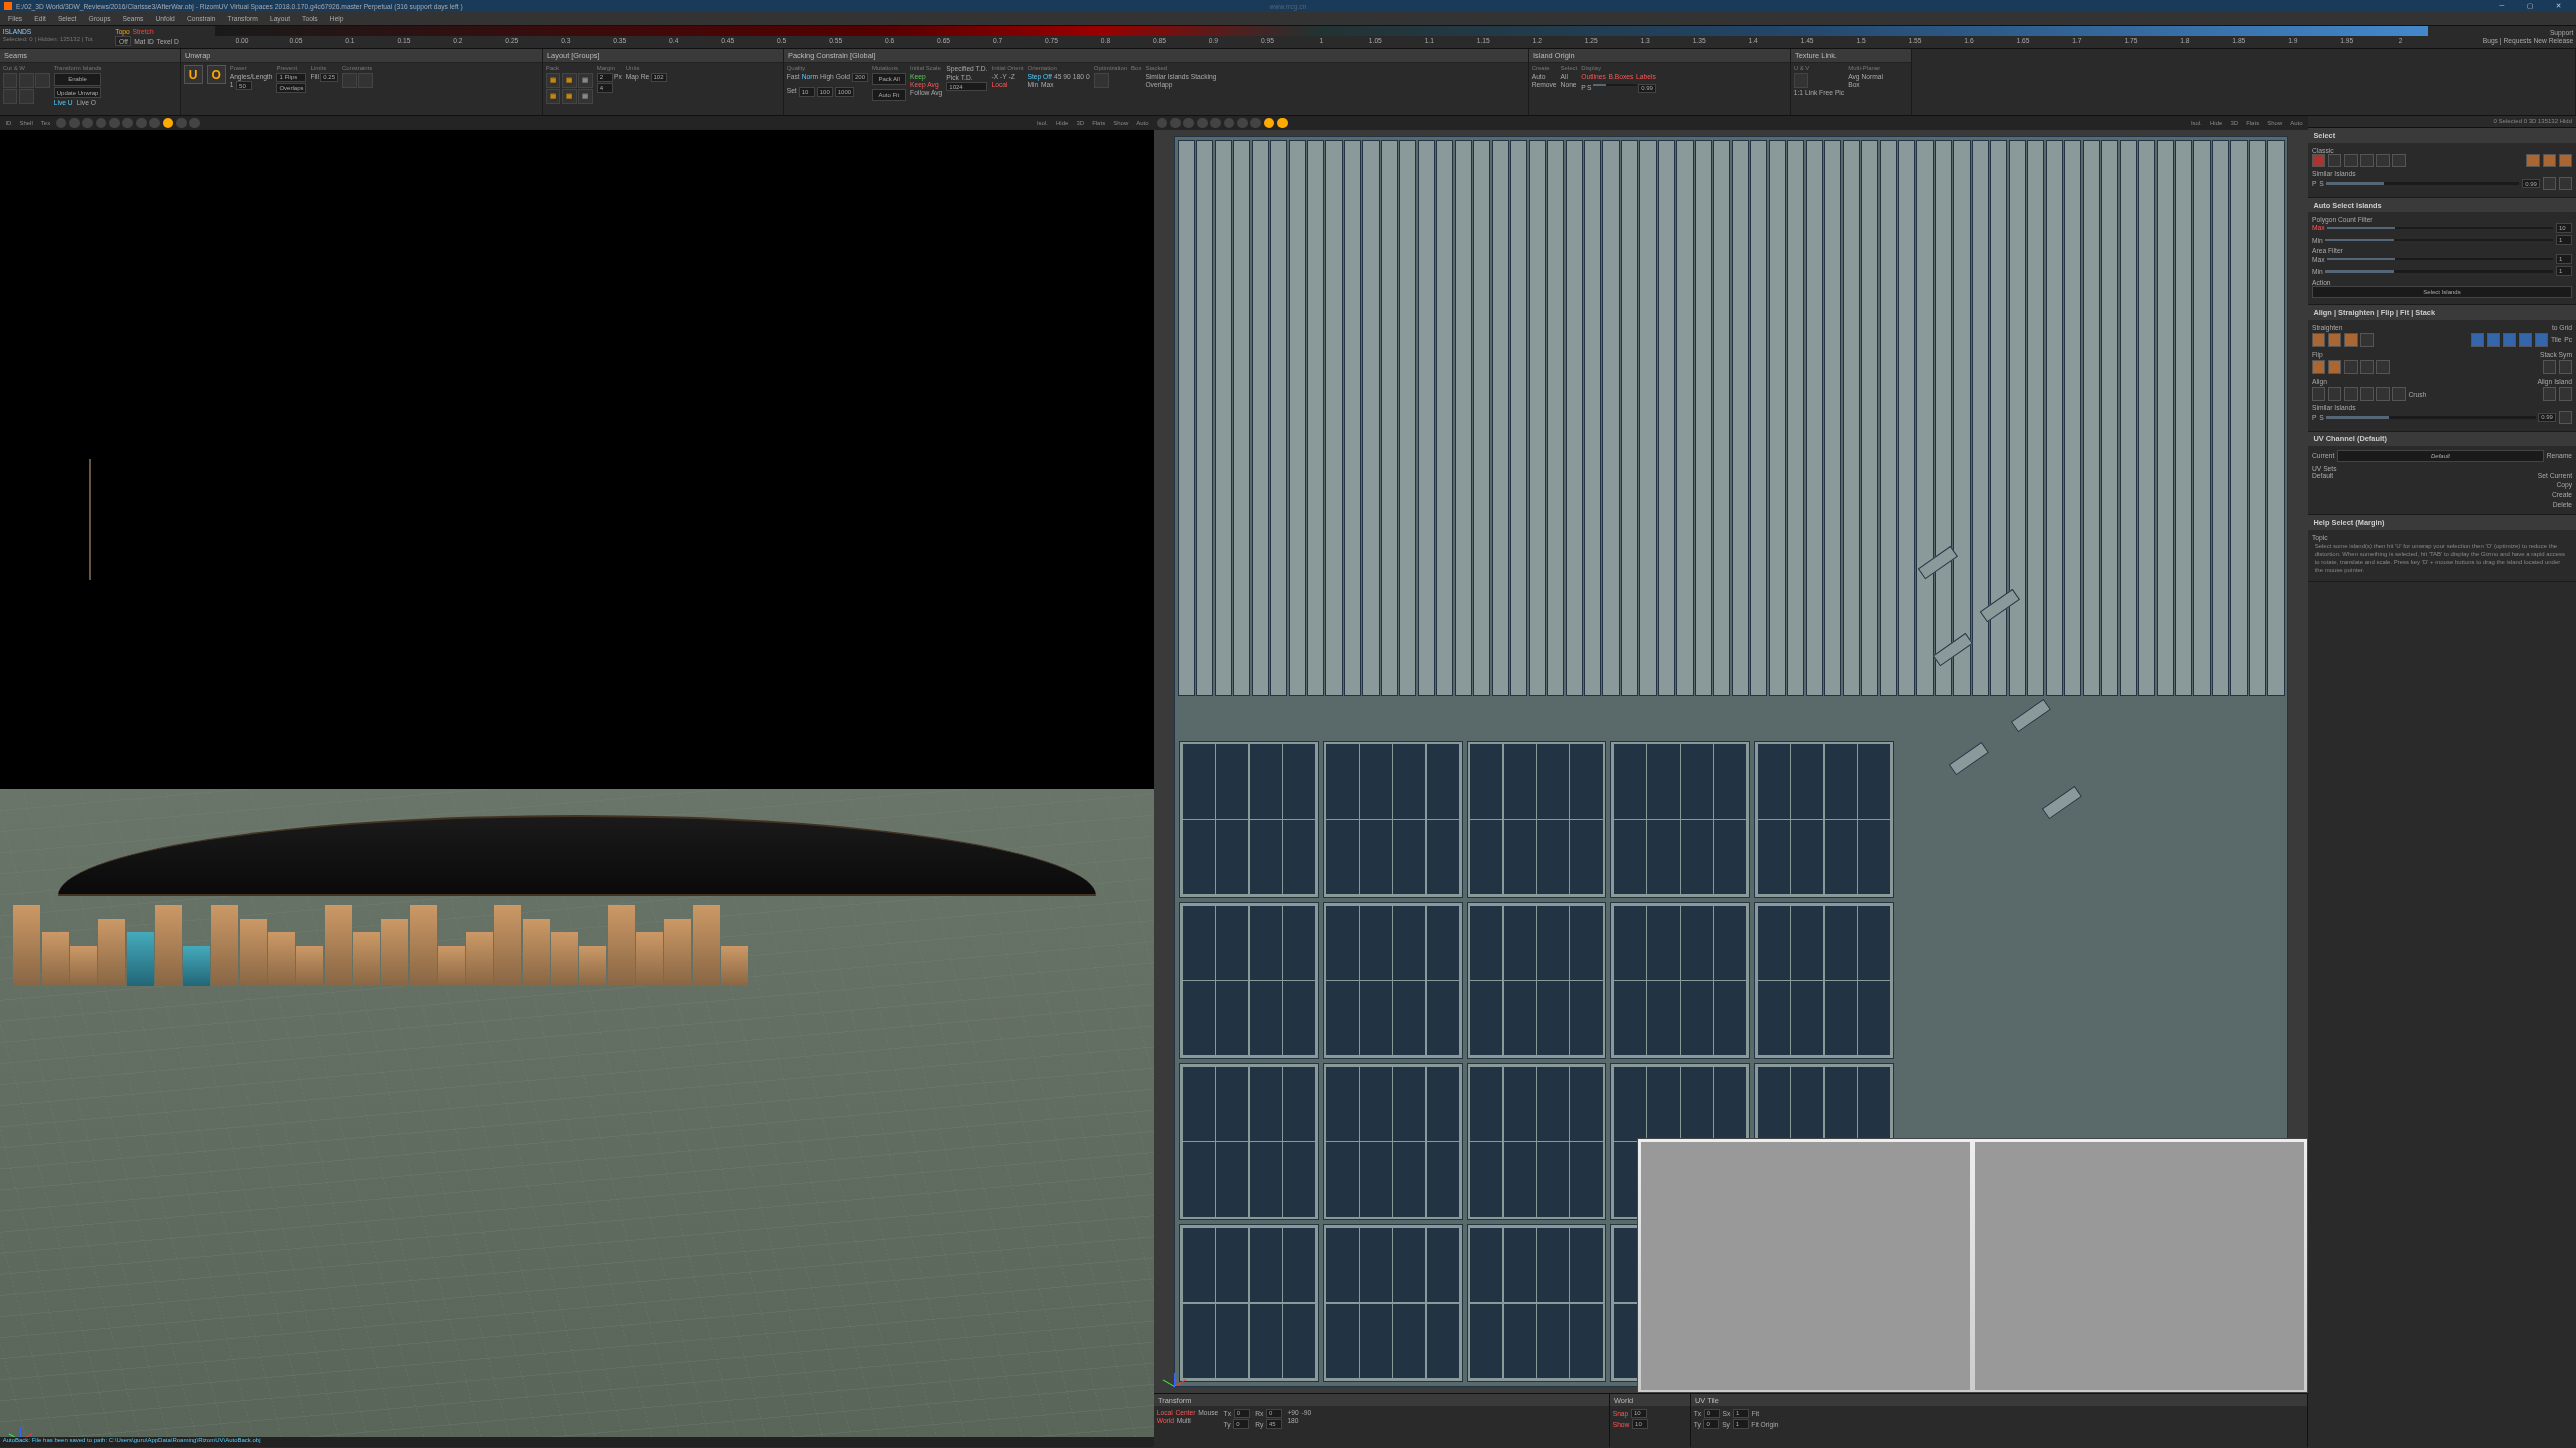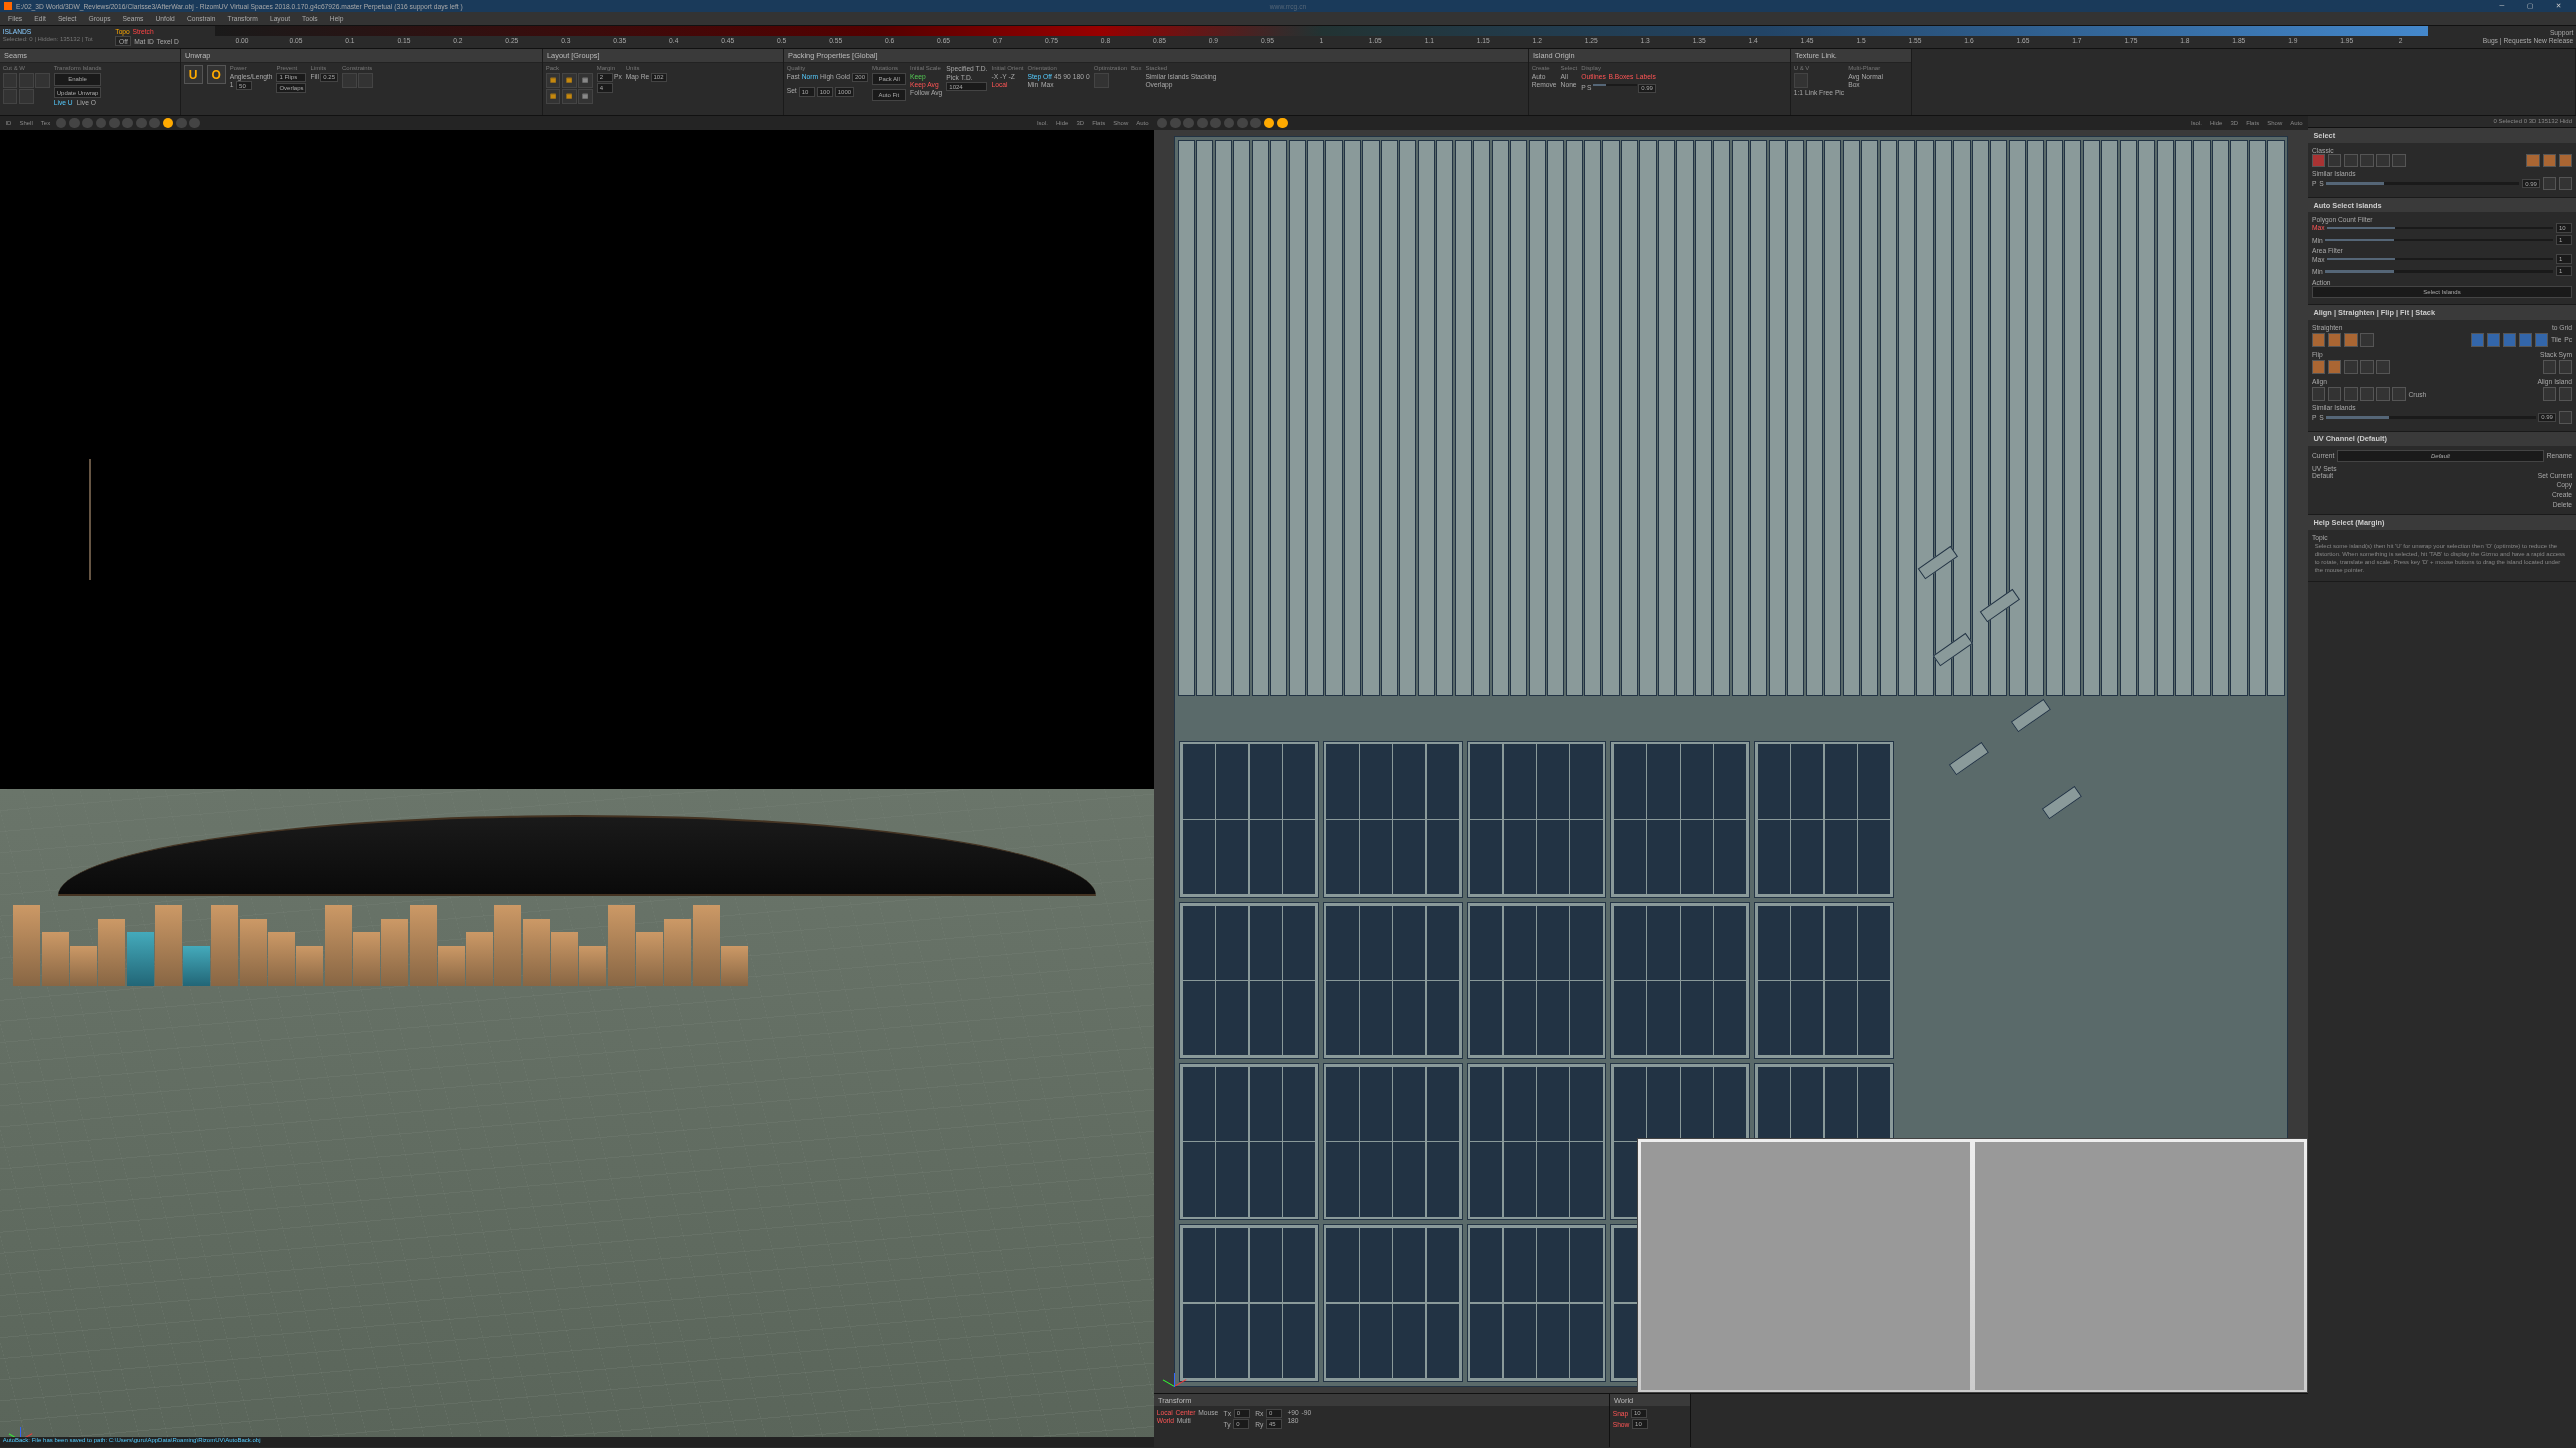--- a/index.html
+++ b/index.html
@@ -301,21 +301,21 @@
           <span class="lbl">Units</span>
         <div style="display:flex;gap:1.3px">
             <span>Map Re</span>
             <span class="field">102</span>
           </div>
       </div>
     </div>
   </div>
 
   <div class="panel p-packing">
-    <div class="panel-hdr">Packing Properties [Global]</div>
+    <div class="panel-hdr">Packing Constrain [Global]</div>
     <div class="panel-body">
       <div class="sub">
           <span class="lbl">Quality</span>
         <div style="display:flex;gap:2px">
           <span>Fast</span>
           <span class="cyan">Norm</span>
           <span>High</span>
           <span>Gold</span>
           <span class="field">200</span>
         </div>
@@ -857,20 +857,41 @@
                 <span class="red">Snap</span>
                 <span class="field">10</span>
               </div>
             <div class="row">
                 <span class="red">Show</span>
                 <span class="field">10</span>
               </div>
           </div>
         </div>
       </div>
+      <div class="btm-panel" style="flex:1">
+        <div class="hdr">UV Tile</div>
+        <div class="bd">
+          <div class="col">
+            <div class="row">
+                <span>Tx</span>
+                <span class="field">0</span>
+                <span>Sx</span>
+                <span class="field">1</span>
+                <span>Fit</span>
+              </div>
+            <div class="row">
+                <span>Ty</span>
+                <span class="field">0</span>
+                <span>Sy</span>
+                <span class="field">1</span>
+                <span>Fit Origin</span>
+              </div>
+          </div>
+        </div>
+      </div>
     </div>
   </div>
 
   <div class="rightpanel">
     <div class="rp-stats">0 Selected 0 3D 135132 Hidd</div>
     <div class="rp-sec">
       <div class="rp-hdr">Select</div>
       <div class="rp-bd">
         <span class="lbl">Classic</span>
         <div class="row">

